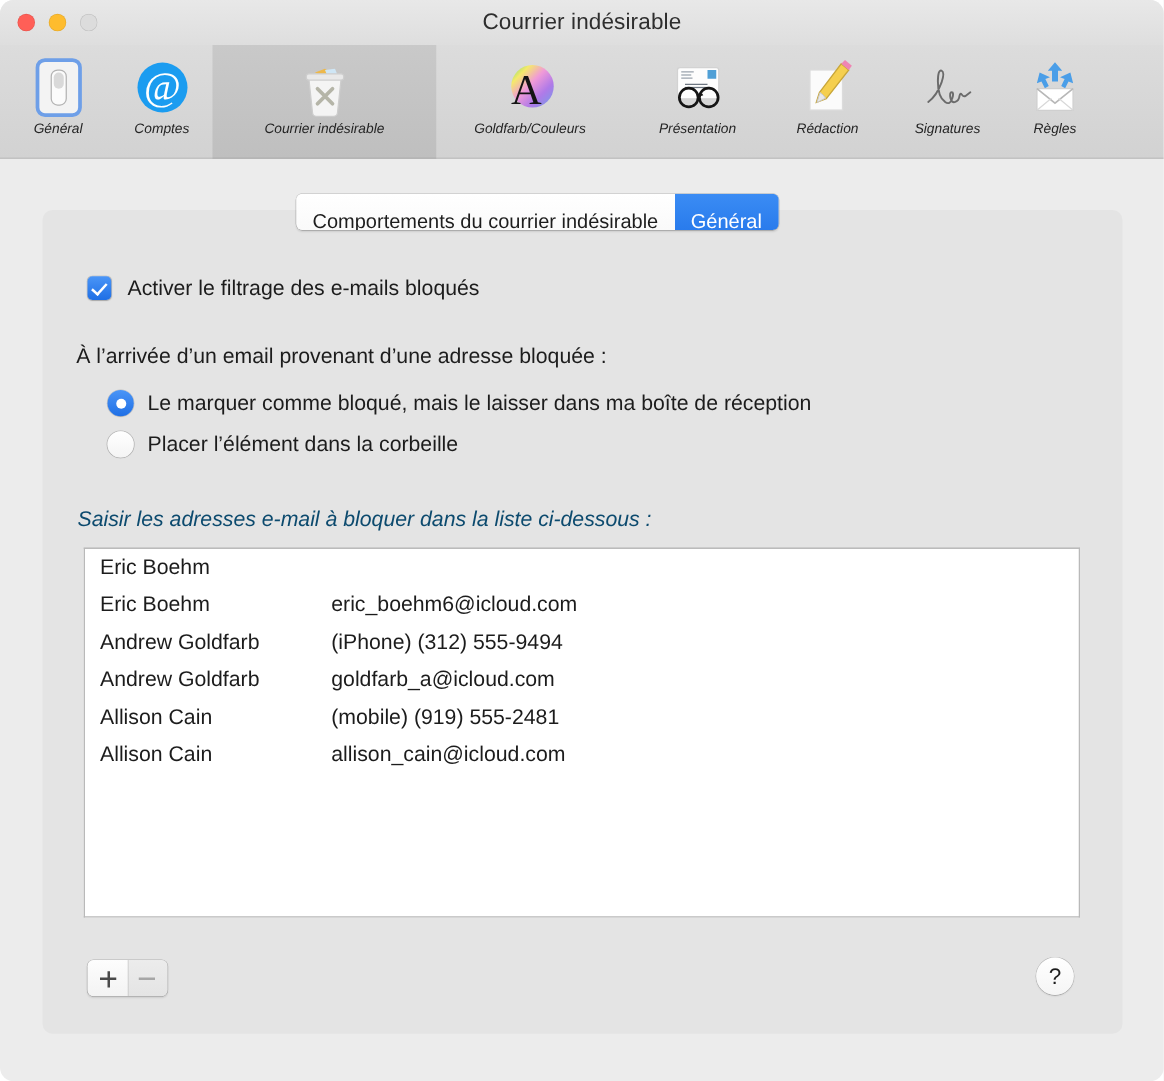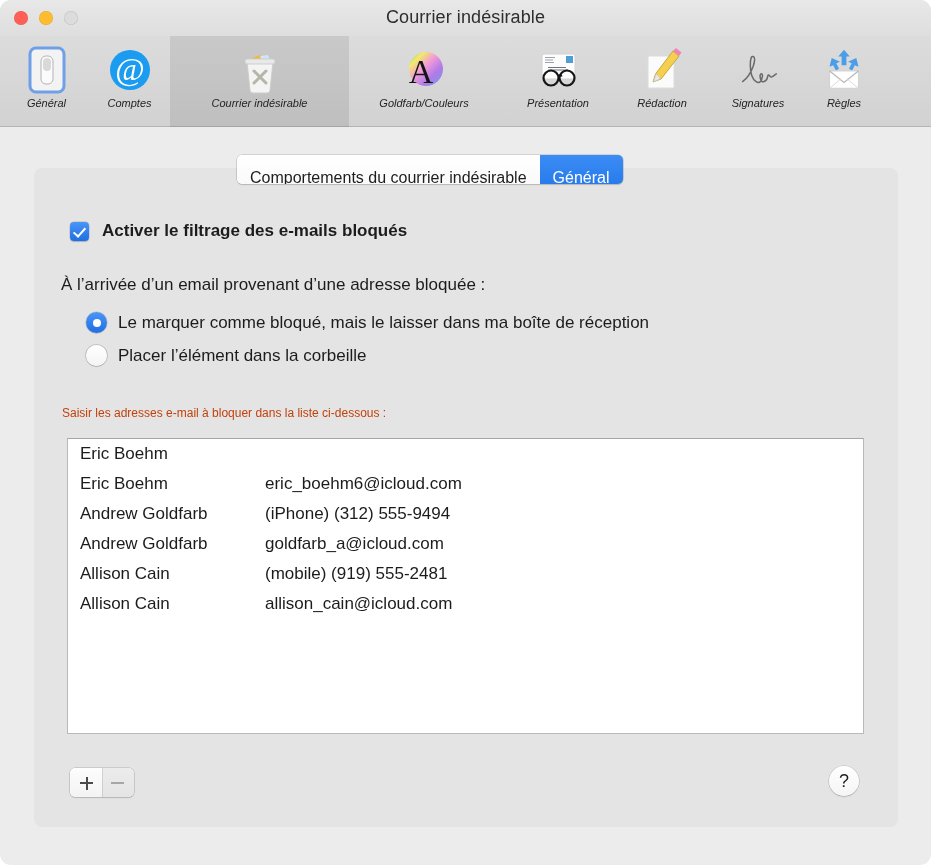--- a/index.html
+++ b/index.html
@@ -128,22 +128,21 @@
   .seg.active {
     background: linear-gradient(to bottom, #3b8cf4, #1f72e8);
     color: #ffffff;
   }
 
   
   .row-check {
     position: absolute;
     left: 36px; top: 53px;
     display: flex;
-    align-items: flex-end;
-    font-weight: bold;
+    align-items: flex-start;
   }
   .checkbox {
     width: 19px; height: 19px;
     border-radius: 4px;
     background: linear-gradient(to bottom, #4a95f7, #1f6fe5);
     box-shadow: 0 0 0 0.5px rgba(0,0,0,.16), 0 0.5px 1px rgba(0,0,0,.16);
     position: relative;
     cursor: default;
     flex: none;
   }
@@ -206,23 +205,24 @@
     font-size: 17px;
     color: #1c1c1c;
     margin-left: 11px;
     white-space: nowrap;
   }
 
   
   .list-label {
     position: absolute;
     left: 28px; top: 238px;
-    font-size: 12px;
-    color: #c2410c;
-    white-space: nowrap;
+    font-size: 17px;
+    color: #0c4a6e;
+    white-space: nowrap;
+    font-style: italic;
   }
 
   
   .listbox {
     position: absolute;
     left: 33px; top: 270px;
     width: 797px; height: 296px;
     background: #ffffff;
     border: 1px solid #b9b9b9;
     border-top-color: #a5a5a5;

